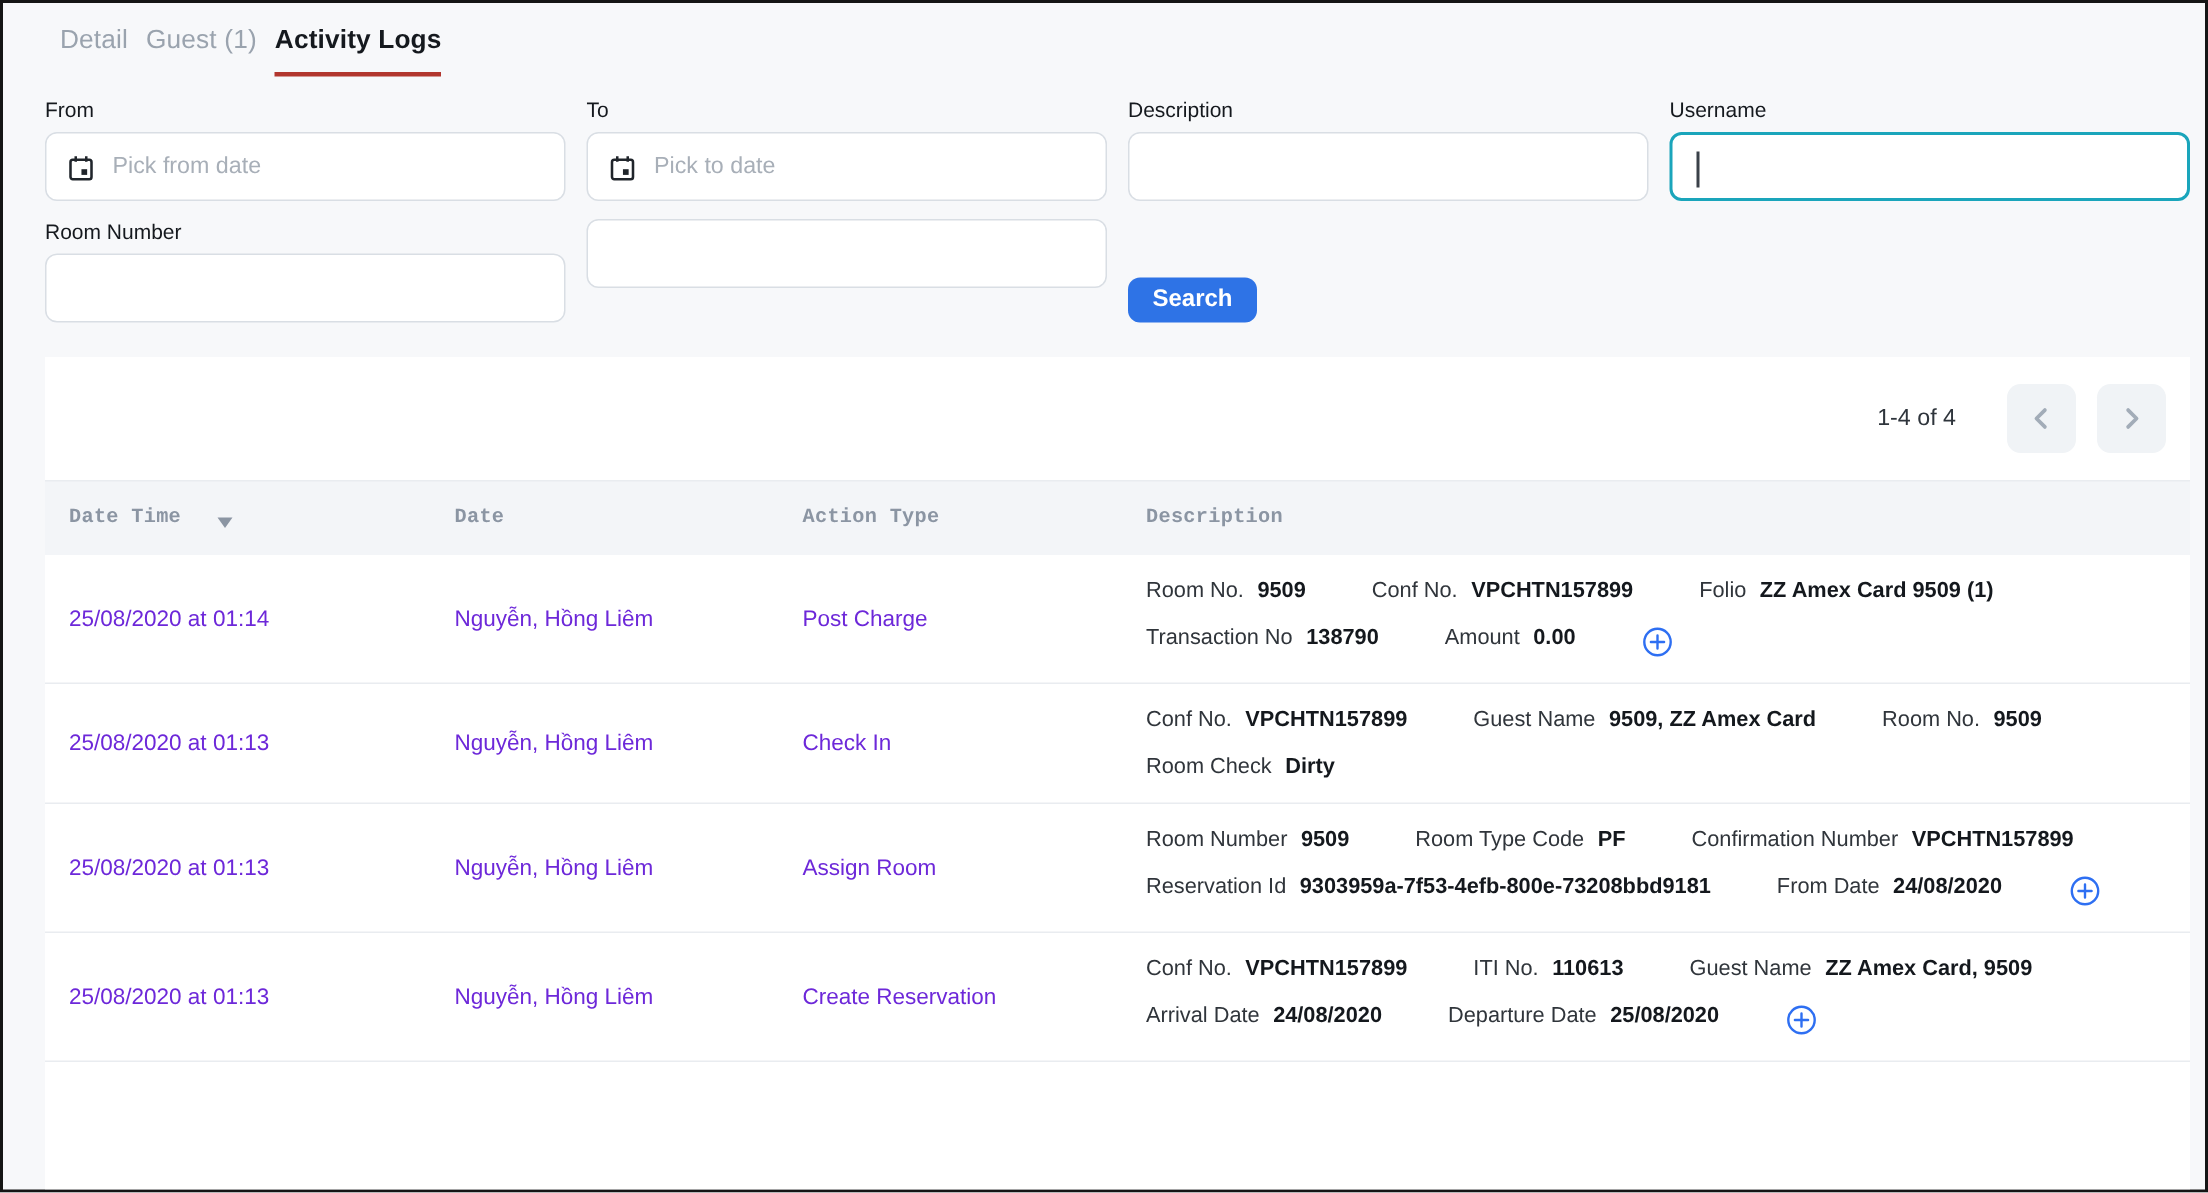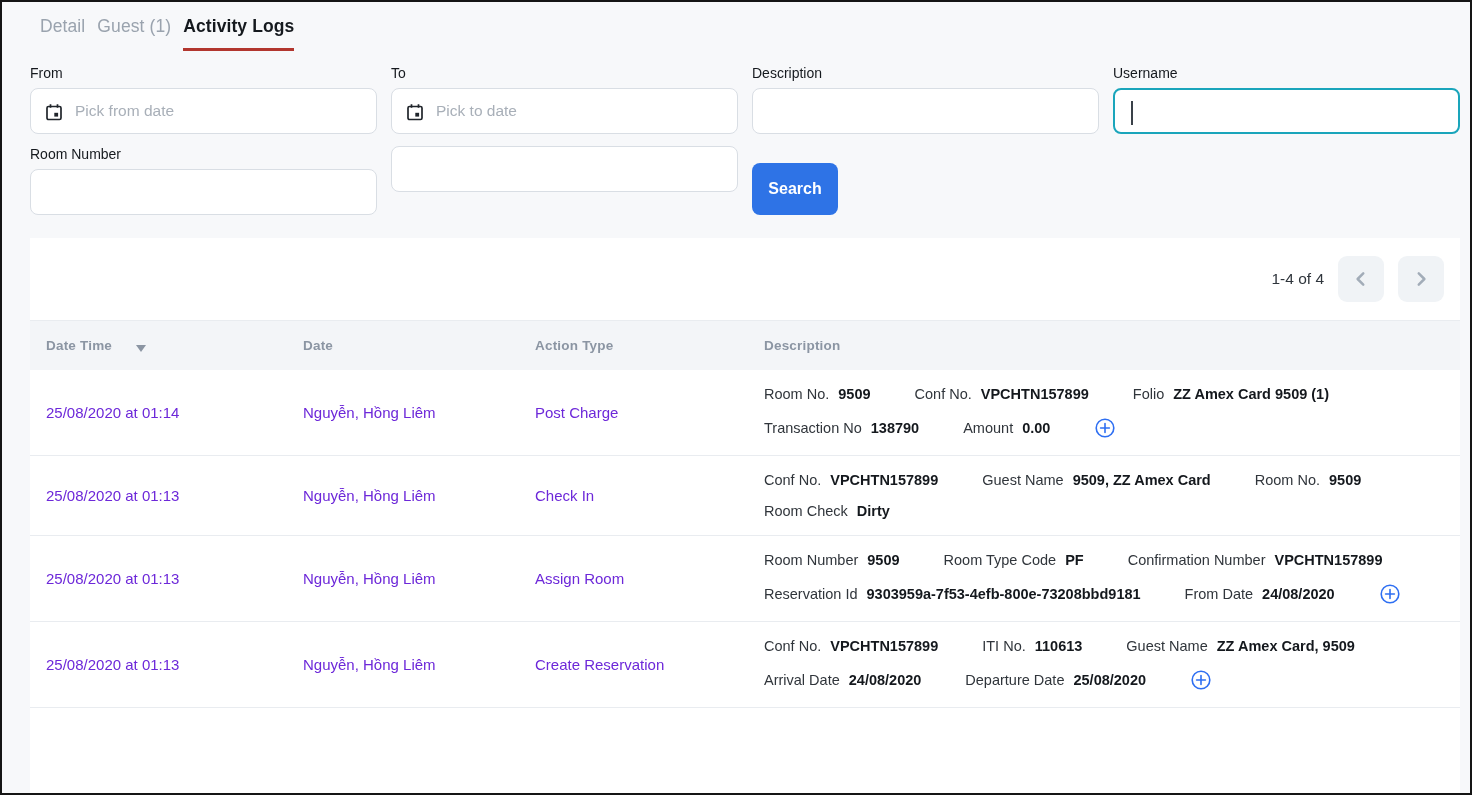--- a/index.html
+++ b/index.html
@@ -37,59 +37,59 @@
     width:100%;height:100%;padding:0 14px;border-radius:8px;
   }
   .finput input::placeholder{color:#a8afb8;}
   .finput.with-icon input{padding-left:44px;}
   .cal-icon{position:absolute;left:14px;top:14px;pointer-events:none;display:flex;}
   .finput.focused{border:2px solid #1aa5bb;}
   .caret{position:absolute;left:16px;top:11px;width:1.5px;height:24px;background:#3a4149;animation:blink 1.1s steps(1) infinite;}
   @keyframes blink{50%{opacity:0;}}
   .search-btn{
     align-self:end;
-    width:86px;height:52px;border:none;border-radius:8px;
+    width:86px;height:30px;border:none;border-radius:8px;
     background:#2e73e6;color:#fff;font-family:inherit;
     font-size:16px;font-weight:bold;cursor:pointer;
   }
   
   .card{
     position:absolute;left:28px;right:10px;top:236px;bottom:0;
     background:#fff;
   }
   .pagination{
     height:82px;display:flex;align-items:center;justify-content:flex-end;
     gap:14px;padding-right:16px;
   }
-  .page-range{font-size:15.5px;color:#2f353c;margin-right:0;}
+  .page-range{font-size:15.5px;color:#2f353c;margin-right:20px;}
   .pg-btn{
     width:46px;height:46px;border:none;border-radius:9px;background:#f0f3f6;
     display:flex;align-items:center;justify-content:center;cursor:pointer;
   }
   
   .thead,.trow{
     display:grid;
     grid-template-columns:257px 232px 229px 1fr;
     padding-left:16px;
   }
   .thead{
     background:#f3f5f8;border-top:1px solid #e9ecf0;
     height:50px;align-items:center;
     font-size:13.5px;font-weight:bold;color:#8b95a3;letter-spacing:.2px;
   }
-  .th{display:flex;align-items:center;gap:24px;}
+  .th{display:flex;align-items:center;gap:24px;font-family:Liberation Mono, monospace;}
   .sort-arrow{margin-top:6px;display:inline-block;width:0;height:0;
     border-left:5.5px solid transparent;border-right:5.5px solid transparent;
     border-top:7px solid #8b95a3;}
   .trow{border-bottom:1px solid #e9ecf0;}
   .cell{font-size:15px;color:#6d28d9;align-self:center;}
   .cell.desc{
     align-self:stretch;
     padding:16px 40px 16px 0;
-    display:flex;flex-wrap:wrap;align-items:center;
+    display:flex;flex-wrap:wrap;
     column-gap:44px;row-gap:15px;
     font-size:14.5px;color:#30353b;
   }
   .pair{white-space:nowrap;}
   .dvalue{font-weight:bold;color:#14181d;margin-left:9px;}
   .plus{display:inline-flex;color:#2e6ff2;cursor:pointer;}
 </style>
 </head>
 <body>
 

